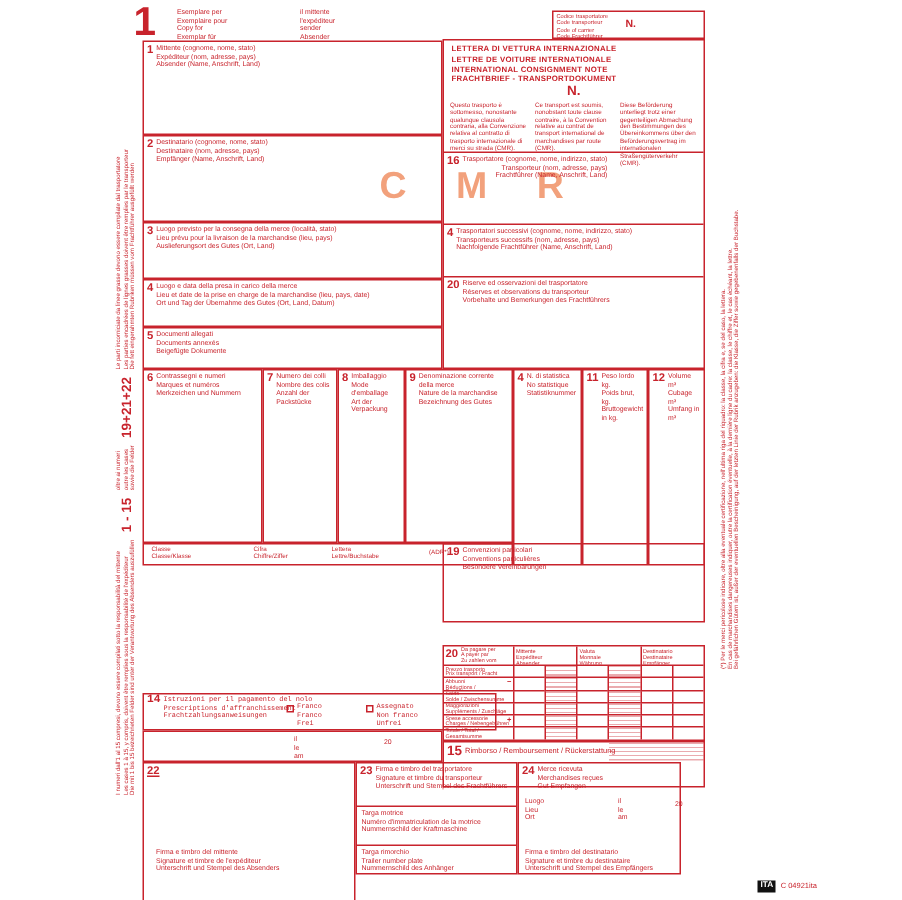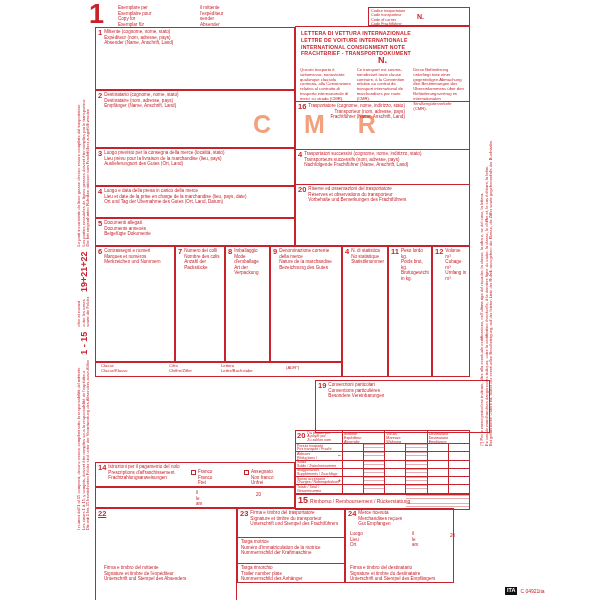--- a/index.html
+++ b/index.html
@@ -205,21 +205,21 @@
   <div class="bx" style="left:95px;top:362px;width:247px;height:15px;">
     <span class="abs tt" style="left:5px;top:1px;">Classe
 Classe/Klasse</span>
     <span class="abs tt" style="left:73px;top:1px;">Cifra
 Chiffre/Ziffer</span>
     <span class="abs tt" style="left:125px;top:1px;">Lettera
 Lettre/Buchstabe</span>
     <span class="abs tt" style="left:190px;top:3px;">(ADR*)</span>
   </div>
 
-  <div class="bx" style="left:295px;top:380px;width:175px;height:53px;margin-left:20px;">
+  <div class="bx" style="left:295px;top:362px;width:175px;height:53px;">
     <div class="hd">
         <span class="n">19</span>
       <span class="t">Convenzioni particolari
 Conventions particulières
 Besondere Vereinbarungen</span>
       </div>
   </div>
 
   <div class="bx bd" style="left:295px;top:430px;width:175px;height:64px;">
     <div class="g20">
@@ -287,29 +287,29 @@
       <div class="lc" style="border-bottom:none;"><span>Totale / Total / Gesamtsumme</span><span class="sign"></span></div>
       <div class="c" style="border-bottom:none;"></div>
         <div class="c stripes" style="border-bottom:none;"></div>
       <div class="c" style="border-bottom:none;"></div>
         <div class="c stripes" style="border-bottom:none;"></div>
       <div class="c" style="border-bottom:none;"></div>
         <div class="c" style="border-bottom:none;"></div>
     </div>
   </div>
 
-  <div class="bx" style="left:295px;top:494px;width:175px;height:16px;">
+  <div class="bx" style="left:295px;top:494px;width:175px;height:31px;">
     <div class="hd" style="align-items:center;">
       <span class="n" style="font-size:9px;">15</span>
       <span class="t" style="font-size:5px;">Rimborso / Remboursement / Rückerstattung</span>
     </div>
     <div class="abs stripes" style="left:110px;top:0;width:63px;height:12px;"></div>
   </div>
 
-  <div class="bx" style="left:95px;top:462px;width:200px;height:25px;">
+  <div class="bx" style="left:95px;top:462px;width:236px;height:25px;font-family:Liberation Mono, monospace;">
     <div class="hd">
         <span class="n">14</span>
       <span class="t">Istruzioni per il pagamento del nolo
 Prescriptions d'affranchissement
 Frachtzahlungsanweisungen</span>
       </div>
     <div class="cbrow" style="left:95px;top:6px;">
       <span class="cb"></span>
       <span class="t">Franco
 Franco

